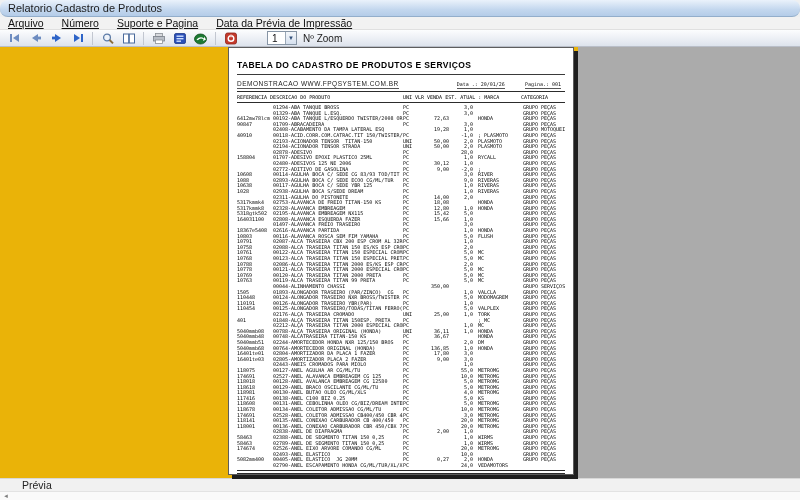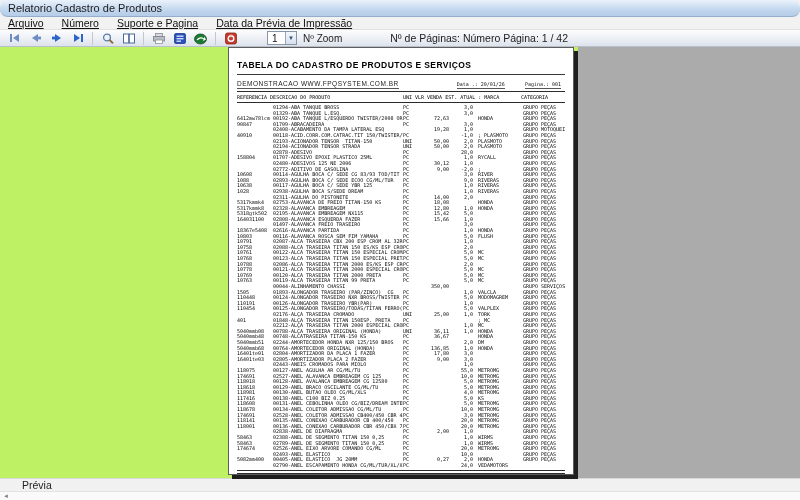--- a/index.html
+++ b/index.html
@@ -21,21 +21,21 @@
   .combo{width:30px;height:14px;background:#fff;border:1px solid #8795a5;
     display:flex;align-items:center;font-size:10px;margin-left:26px;}
   .combo .val{flex:1;padding-left:4px;color:#111;}
   .combo .dd{width:11px;height:100%;background:linear-gradient(#f4f7fb,#d6e0ee);
     border-left:1px solid #9aa7b6;display:flex;align-items:center;justify-content:center;
     font-size:6px;color:#33507a;}
   .tlabel{font-size:10px;color:#222;margin-left:6px;}
   .tpages{font-size:10.5px;color:#222;margin-left:48px;}
 
   
-  .preview{position:relative;height:431px;background:#bef264;}
+  .preview{position:relative;height:431px;background:#eab308;}
   .gray-right{position:absolute;left:578px;top:0;right:0;bottom:0;background:#ababab;}
   .page{position:absolute;left:228px;top:0;width:346px;height:428px;background:#fff;
     border:1px solid #5d5d5d;box-shadow:4px 4px 0 0 #1f1f1f;padding:12px 8px 0 8px;
     overflow:hidden;}
   .doc-title{font-size:8.5px;font-weight:bold;letter-spacing:.4px;color:#000;}
   .doc-rule{border-bottom:1px solid #3a3a3a;margin-top:4px;}
   .doc-meta{display:flex;align-items:flex-end;margin-top:5px;margin-bottom:2px;}
   .doc-company{font-size:6.5px;letter-spacing:.5px;color:#222;
     border-bottom:1px solid #555;padding-bottom:1px;}
   .doc-date,.doc-page{font-family:"DejaVu Sans Mono",monospace;font-size:5px;color:#111;
@@ -151,21 +151,20 @@
       <rect x="6.3" y="3" width="1.4" height="2.6" fill="#c43a2c"></rect>
       <rect x="6.4" y="2.6" width="1.2" height="2.6" fill="#ffffff"></rect>
     </svg>
   </div>
 
   <div class="combo">
     <span class="val">1</span>
     <span class="dd">▼</span>
   </div>
   <span class="tlabel">Nº Zoom</span>
-  <span class="tpages">Nº de Páginas: Número Página: 1 / 42</span>
 </div>
 
 <div class="preview">
   <div class="gray-right"></div>
 
   <div class="page">
     <div class="doc-title">TABELA DO CADASTRO DE PRODUTOS E SERVIÇOS</div>
     <div class="doc-rule"></div>
     <div class="doc-meta">
       <span class="doc-company">DEMONSTRACAO WWW.FPQSYSTEM.COM.BR</span>

